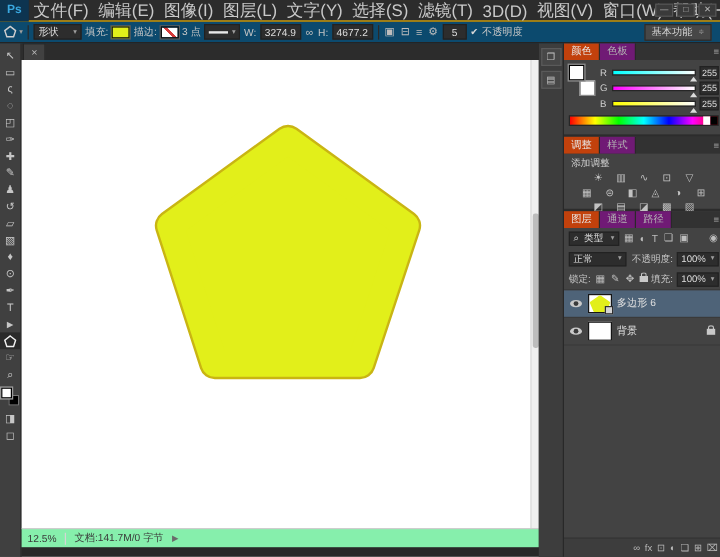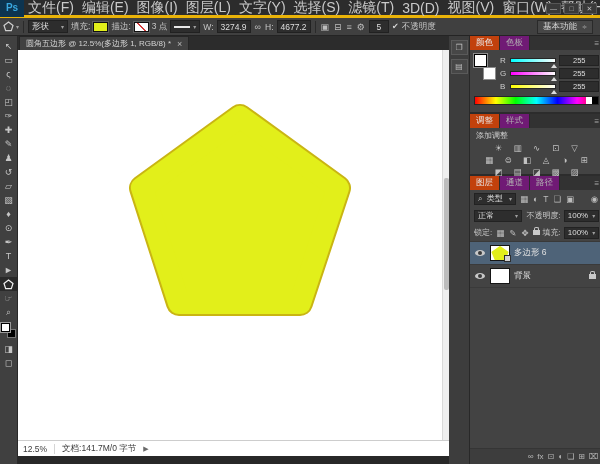--- a/index.html
+++ b/index.html
@@ -1,27 +1,27 @@
 <!DOCTYPE html>
 <html><head>
 <meta charset="utf-8">
 <style>
   *{box-sizing:border-box;margin:0;padding:0}
   html,body{width:600px;height:464px;overflow:hidden}
   body{position:relative;background:#282828;font-family:"Liberation Sans","DejaVu Sans",sans-serif;color:#d0d0d0;font-size:9px}
 
   
-  #menubar{position:absolute;left:0;top:0;width:600px;height:18px;background:#2c2c2c;border-bottom:3px solid #eab308;display:flex;align-items:center;white-space:nowrap;z-index:6}
+  #menubar{position:absolute;left:0;top:0;width:600px;height:18px;background:#2c2c2c;border-bottom:1px solid #eab308;display:flex;align-items:center;white-space:nowrap;z-index:6}
   .pslogo{width:24px;height:18px;background:#0d3450;color:#3aa8e0;font-weight:bold;font-size:10px;display:flex;align-items:center;justify-content:center;flex:none}
   .menuitem{font-size:14px;color:#c9c9c9;padding:0 4px}
   .winctl{position:absolute;right:3px;top:3px;display:flex;gap:3px}
   .winbtn{width:15px;height:11px;background:#3a3a3a;border:1px solid #565656;color:#bbb;font-size:7px;line-height:9px;text-align:center}
 
   
-  #optionsbar{position:absolute;left:0;top:18px;width:600px;height:18px;background:#404040;border-bottom:1px solid #242424;display:flex;align-items:center;gap:3px;padding:0 3px;font-size:8.5px;color:#c6c6c6;white-space:nowrap;z-index:5}
+  #optionsbar{position:absolute;left:0;top:18px;width:600px;height:18px;background:#0c4a6e;border-bottom:1px solid #242424;display:flex;align-items:center;gap:3px;padding:0 3px;font-size:8.5px;color:#c6c6c6;white-space:nowrap;z-index:5}
   .sep{width:1px;height:12px;background:#2a2a2a;margin:0 1px;flex:none}
   .fld{background:#2d2d2d;border:1px solid #212121;height:13px;display:flex;align-items:center;justify-content:center;color:#dedede;padding:0 3px;flex:none}
   .caret{font-size:6px;color:#9f9f9f;margin-left:2px}
   .swatch{width:15px;height:10px;border:1px solid #101010;box-shadow:0 0 0 1px #5d5d5d;flex:none}
   .nostroke{background:linear-gradient(45deg,#fff 43%,#d63a3a 43%,#d63a3a 57%,#fff 57%)}
   .strokeline{width:16px;height:2px;background:#e8e8e8}
   .opticon{font-size:9px;color:#bdbdbd;padding:0 1px}
   .checkbox{color:#d8d8d8;font-size:8px}
   .wsbtn{margin-left:auto;margin-right:4px;height:14px;background:#474747;border:1px solid #2a2a2a;display:flex;align-items:center;padding:0 5px;gap:3px;color:#d5d5d5}
 
@@ -37,21 +37,21 @@
   .fgbg{width:15px;height:15px;position:relative;margin:4px 0;flex:none}
   .fgsw{position:absolute;left:0;top:0;width:9px;height:9px;background:#fff;border:1px solid #000;box-shadow:0 0 0 1px #9a9a9a;z-index:2}
   .bgsw{position:absolute;right:0;bottom:0;width:9px;height:9px;background:#000;border:1px solid #777}
 
   
   #canvas{position:absolute;left:18px;top:50px;width:431px;height:390px;background:#ffffff}
   #vscroll{position:absolute;right:0;top:0;width:7px;height:390px;background:#efefef;border-left:1px solid #d9d9d9}
   #vthumb{position:absolute;left:1px;top:128px;width:5px;height:112px;background:#bdbdbd;border-radius:2px}
 
   
-  #statusbar{position:absolute;left:18px;top:440px;width:444px;height:16px;background:#ffffff;border-top:1px solid #cdcdcd;display:flex;align-items:center;gap:7px;padding:0 5px;font-size:8.5px;color:#3a3a3a;white-space:nowrap}
+  #statusbar{position:absolute;left:18px;top:440px;width:444px;height:16px;background:#86efac;border-top:1px solid #cdcdcd;display:flex;align-items:center;gap:7px;padding:0 5px;font-size:8.5px;color:#3a3a3a;white-space:nowrap}
   .statdiv{width:1px;height:10px;background:#d5d5d5}
   .flyout{color:#6a6a6a;font-size:7px}
 
   
   #dock{position:absolute;left:449px;top:36px;width:151px;height:428px;background:#2c2c2c;display:flex}
   #dockicons{width:21px;background:#3d3d3d;border-right:1px solid #282828;padding-top:4px;display:flex;flex-direction:column;align-items:center;gap:4px;flex:none}
   .dicon{width:17px;height:15px;background:#474747;border:1px solid #5a5a5a;color:#c2c2c2;font-size:8px;display:flex;align-items:center;justify-content:center}
   #panels{flex:1;display:flex;flex-direction:column;gap:2px}
   .panel{background:#434343}
   .ptabs{height:14px;background:#323232;display:flex;align-items:center}
@@ -66,21 +66,21 @@
   .cfg{position:absolute;left:0;top:0;width:13px;height:13px;background:#fff;border:1px solid #000;box-shadow:0 0 0 1px #8d8d8d;z-index:2}
   .cbg{position:absolute;right:0;bottom:0;width:13px;height:13px;background:#fff;border:1px solid #8d8d8d}
   #sliders{flex:1}
   .srow{display:flex;align-items:center;gap:3px;height:13px}
   .slab{width:7px;font-size:8px;color:#cfcfcf}
   .strack{flex:1;height:5px;border:1px solid #262626;position:relative}
   .strack::after{content:"";position:absolute;right:-2px;bottom:-6px;border:3px solid transparent;border-bottom:4px solid #dcdcdc}
   .r-grad{background:linear-gradient(to right,#00ffff,#ffffff)}
   .g-grad{background:linear-gradient(to right,#ff00ff,#ffffff)}
   .b-grad{background:linear-gradient(to right,#ffff00,#ffffff)}
-  .sval{width:40px;height:11px;background:#2d2d2d;border:1px solid #222;font-size:7.5px;color:#ddd;display:flex;align-items:center;justify-content:center;flex:none}
+  .sval{width:16px;height:11px;background:#2d2d2d;border:1px solid #222;font-size:7.5px;color:#ddd;display:flex;align-items:center;justify-content:center;flex:none}
   #spectrum{height:9px;margin:3px 4px 0 4px;border:1px solid #262626;background:linear-gradient(to right,#ff0000,#ffff00 17%,#00ff00 33%,#00ffff 50%,#0000ff 67%,#ff00ff 83%,#ff0000);position:relative}
   .specwhite{position:absolute;right:6px;top:0;width:6px;height:100%;background:#fff}
   .specblack{position:absolute;right:0;top:0;width:6px;height:100%;background:#000}
 
   
   #adjpanel{height:60px;flex:none}
   .adjtitle{font-size:8px;color:#cfcfcf;padding:2px 6px 1px}
   .adjrow{display:flex;justify-content:center;gap:4px;height:12px;align-items:center}
   .adjicon{width:15px;height:11px;display:flex;align-items:center;justify-content:center;font-size:8.5px;color:#c2c2c2}
 
@@ -159,21 +159,20 @@
   <span class="checkbox">✔</span>
   <span>不透明度</span>
   <span class="wsbtn">
     <span>基本功能</span>
     <span class="caret">≑</span>
   </span>
 </div>
 
 <div id="tabbar">
   <div id="doctab">
-    <span>圆角五边形 @ 12.5%(多边形 1, RGB/8) *</span>
     <span class="tabclose">×</span>
   </div>
 </div>
 
 <div id="toolbar">
   <div class="tool">↖</div>
   <div class="tool">▭</div>
   <div class="tool">ς</div>
   <div class="tool">◌</div>
   <div class="tool">◰</div>

